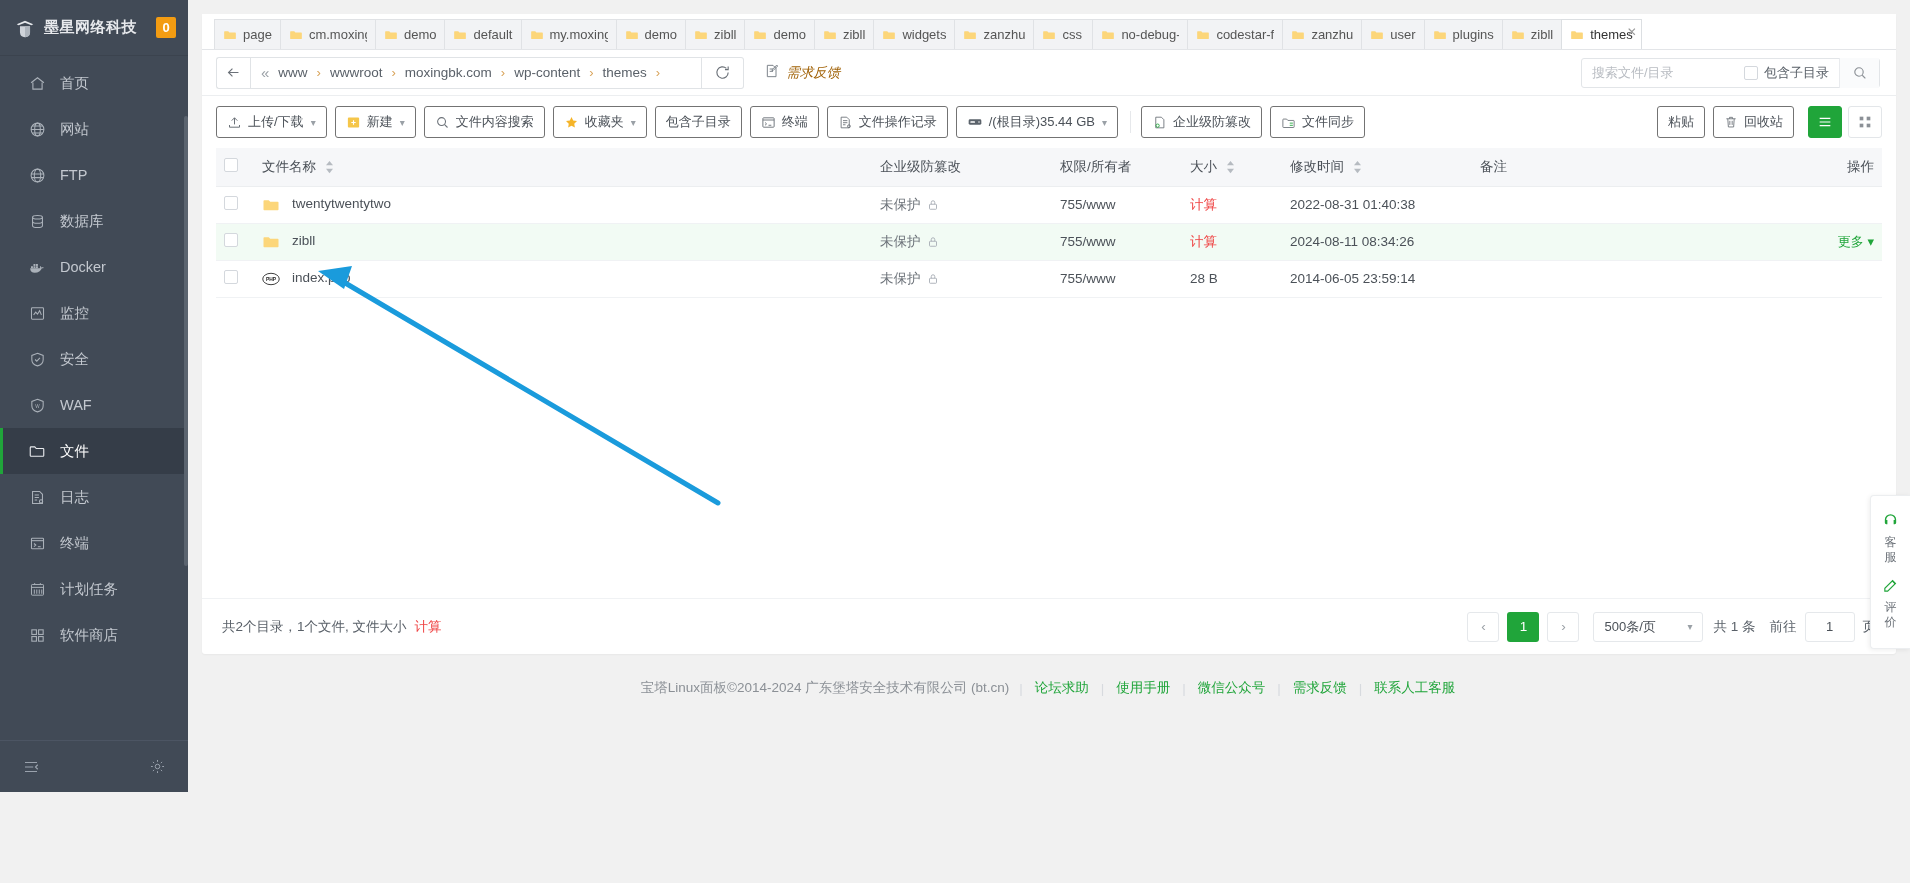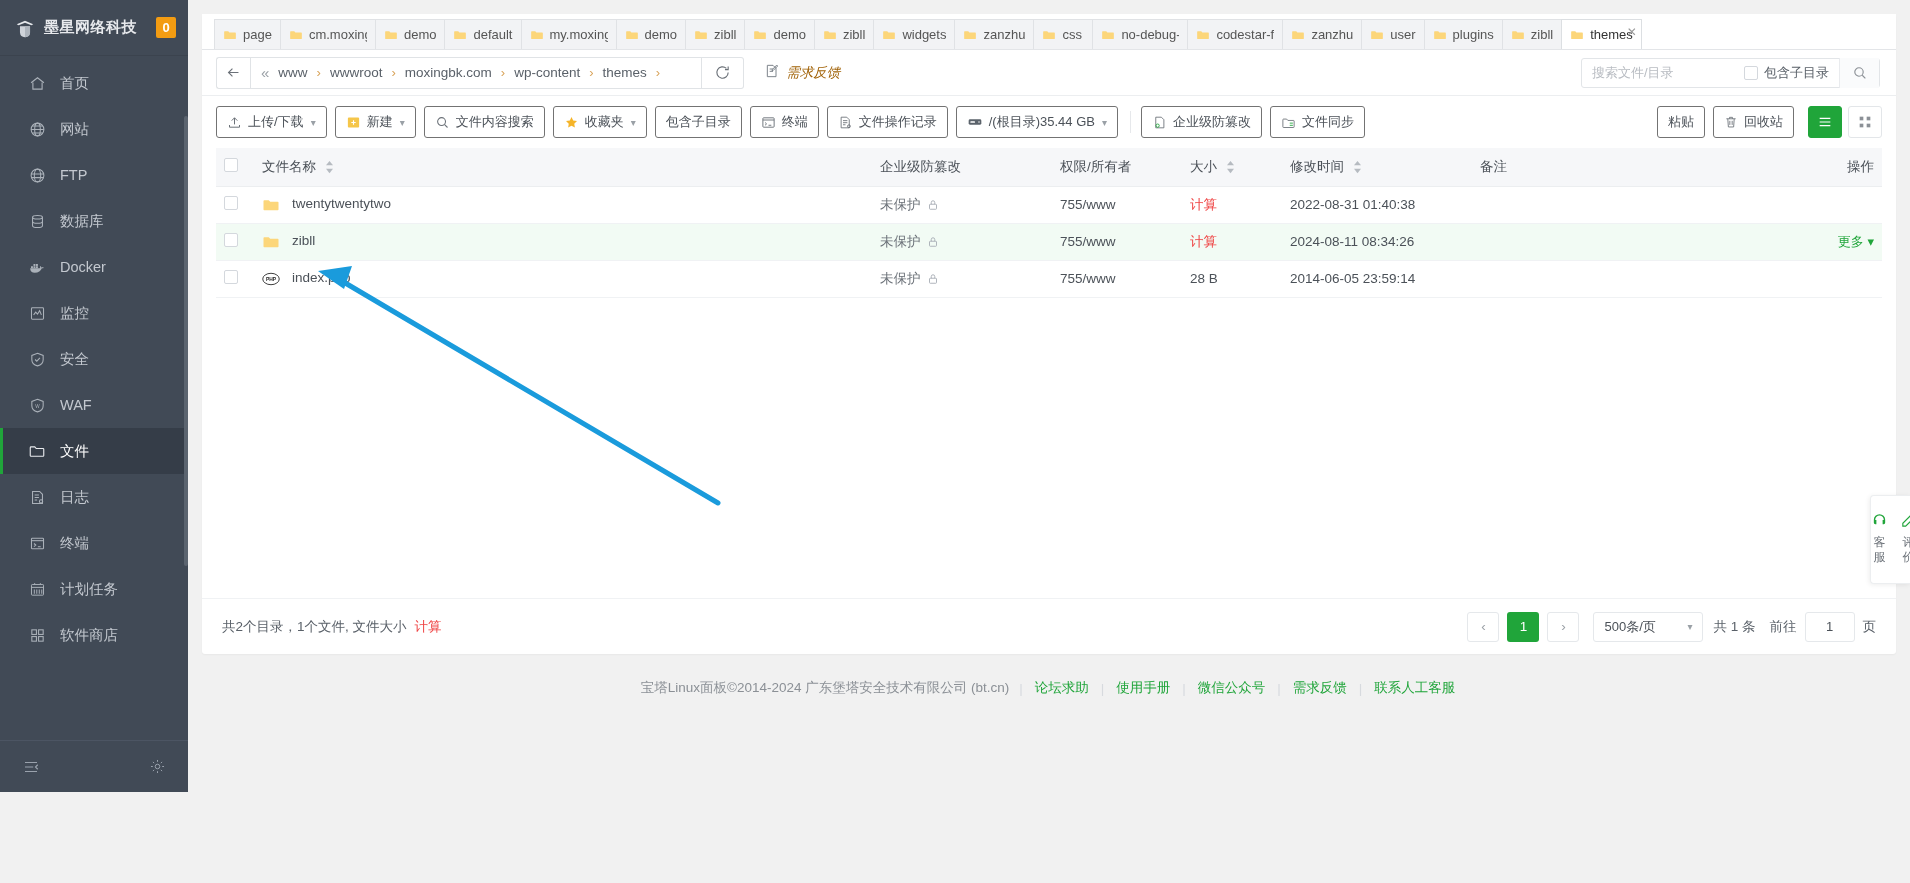--- a/index.html
+++ b/index.html
@@ -210,23 +210,22 @@
     font-size: 13.5px; color: #8b9096; margin-top: 12px;
   }
   .pagefoot a { color: #20a53a; text-decoration: none; margin: 0 2px; cursor: pointer; }
   .pagefoot .bar { color: #d7dade; margin: 0 10px; }
 
   
   .sidewidget {
     position: absolute; right: 0; top: 495px; width: 40px;
     background: #fff; border: 1px solid #eceef0; border-right: none;
     border-radius: 4px 0 0 4px; box-shadow: -1px 1px 5px rgba(0,0,0,.07);
-    display: flex; flex-direction: row; align-items: center;
+    display: flex; flex-direction: column; align-items: center;
     padding: 10px 0 12px 0;
-    gap: 12px;
   }
   .swi { display: flex; flex-direction: column; align-items: center; cursor: pointer;
          padding: 6px 0; }
   .swi .t { font-size: 12px; color: #6b7178; line-height: 15px; width: 13px;
             text-align: center; margin-top: 3px; }
 
   
   .annot { position: absolute; left: 0; top: 0; width: 1910px; height: 883px;
            pointer-events: none; }
 </style>

